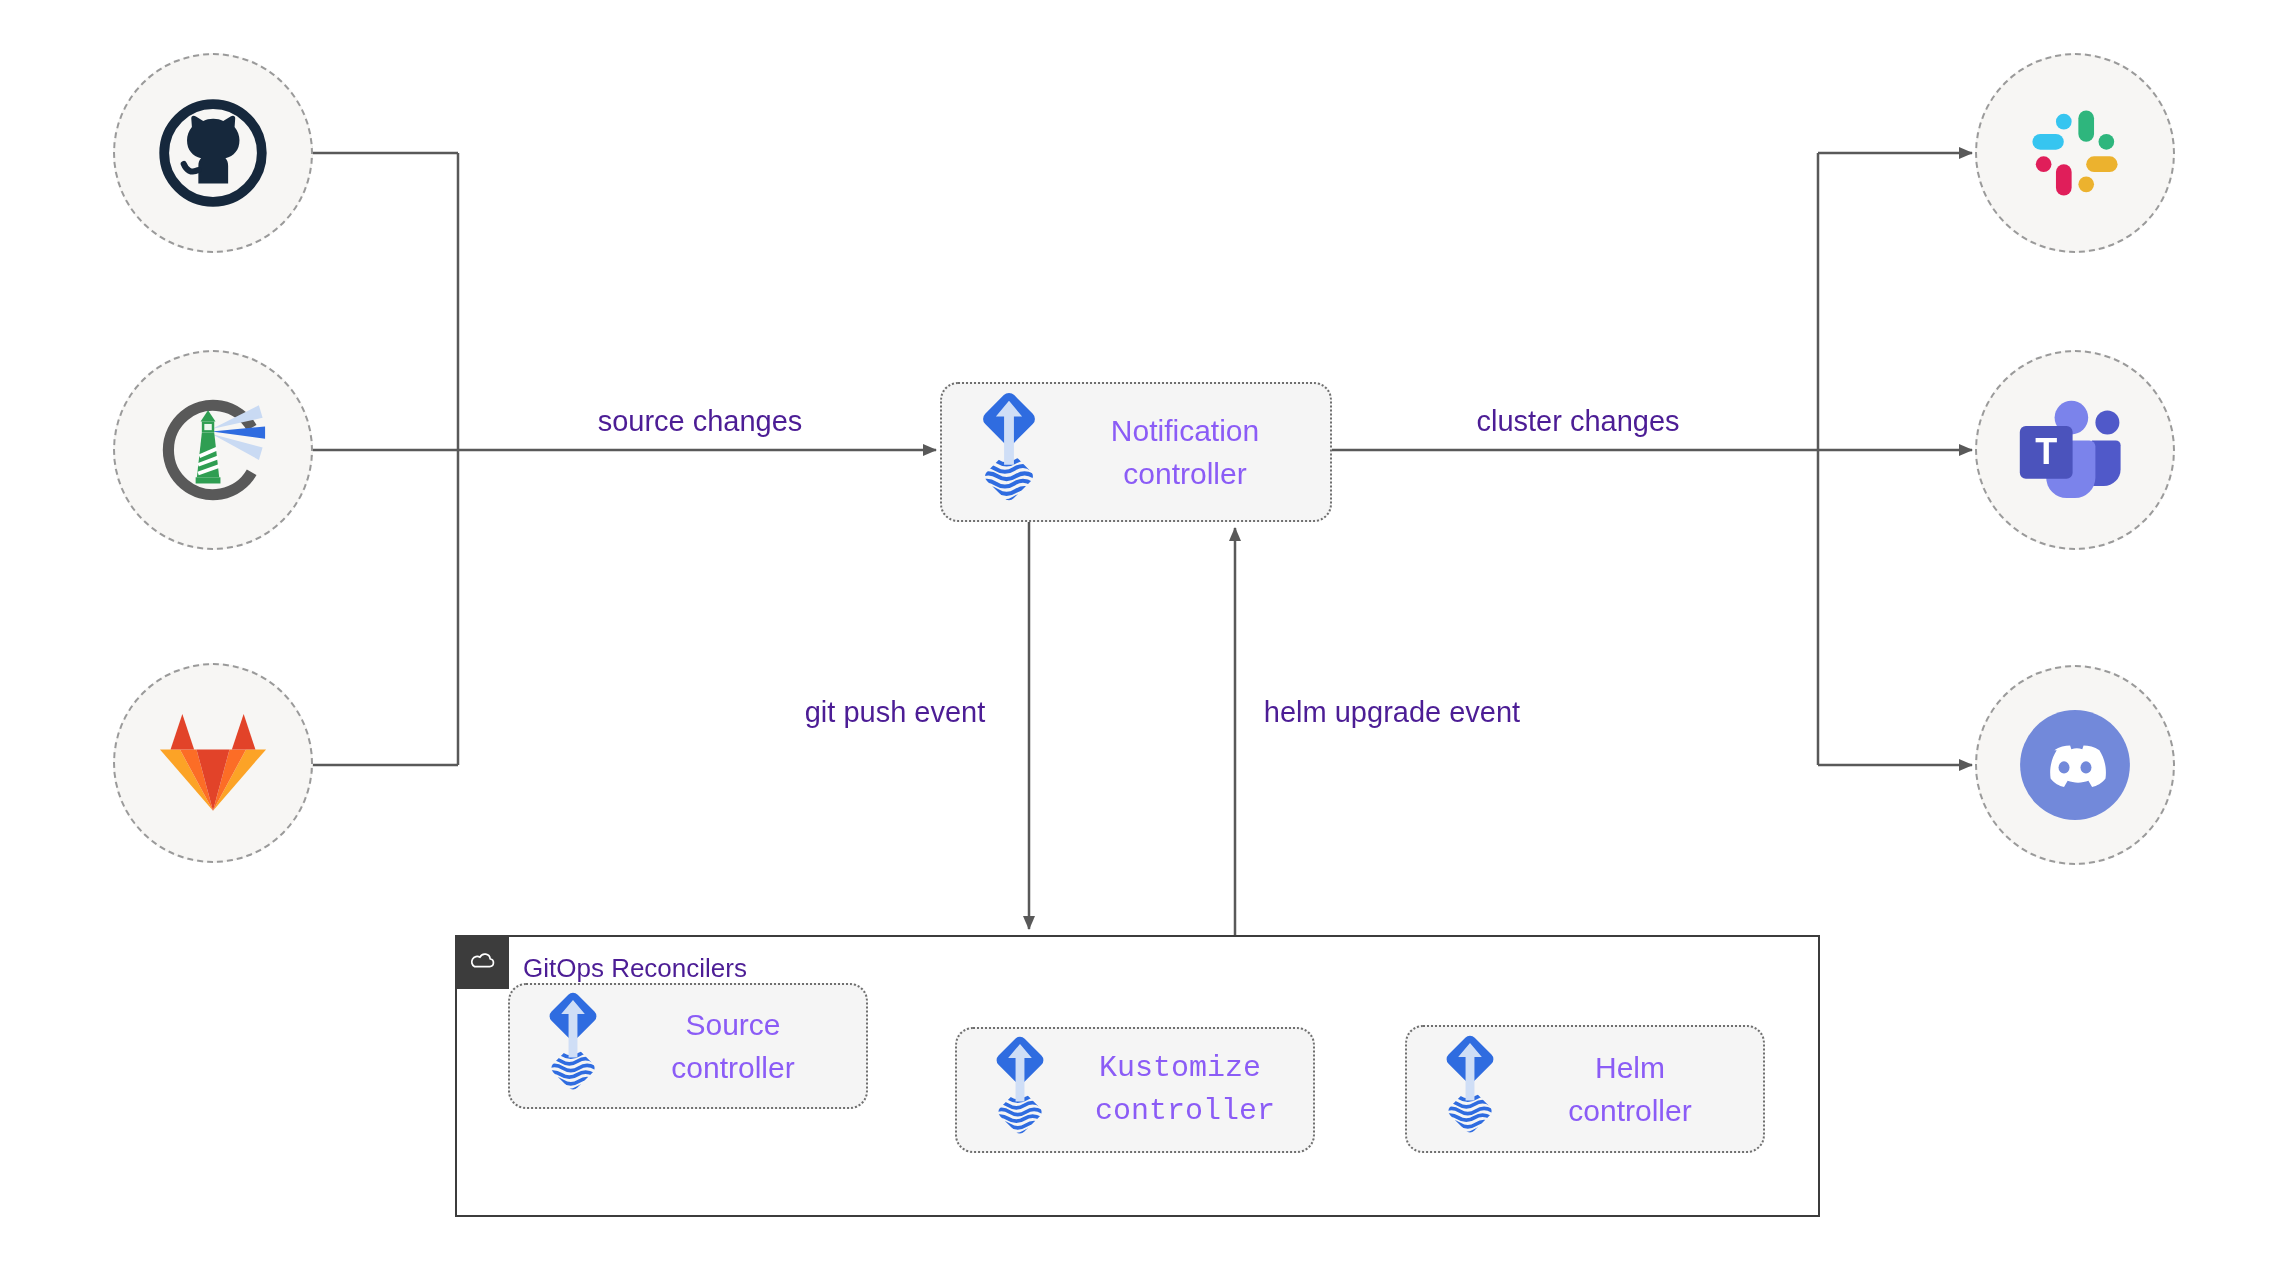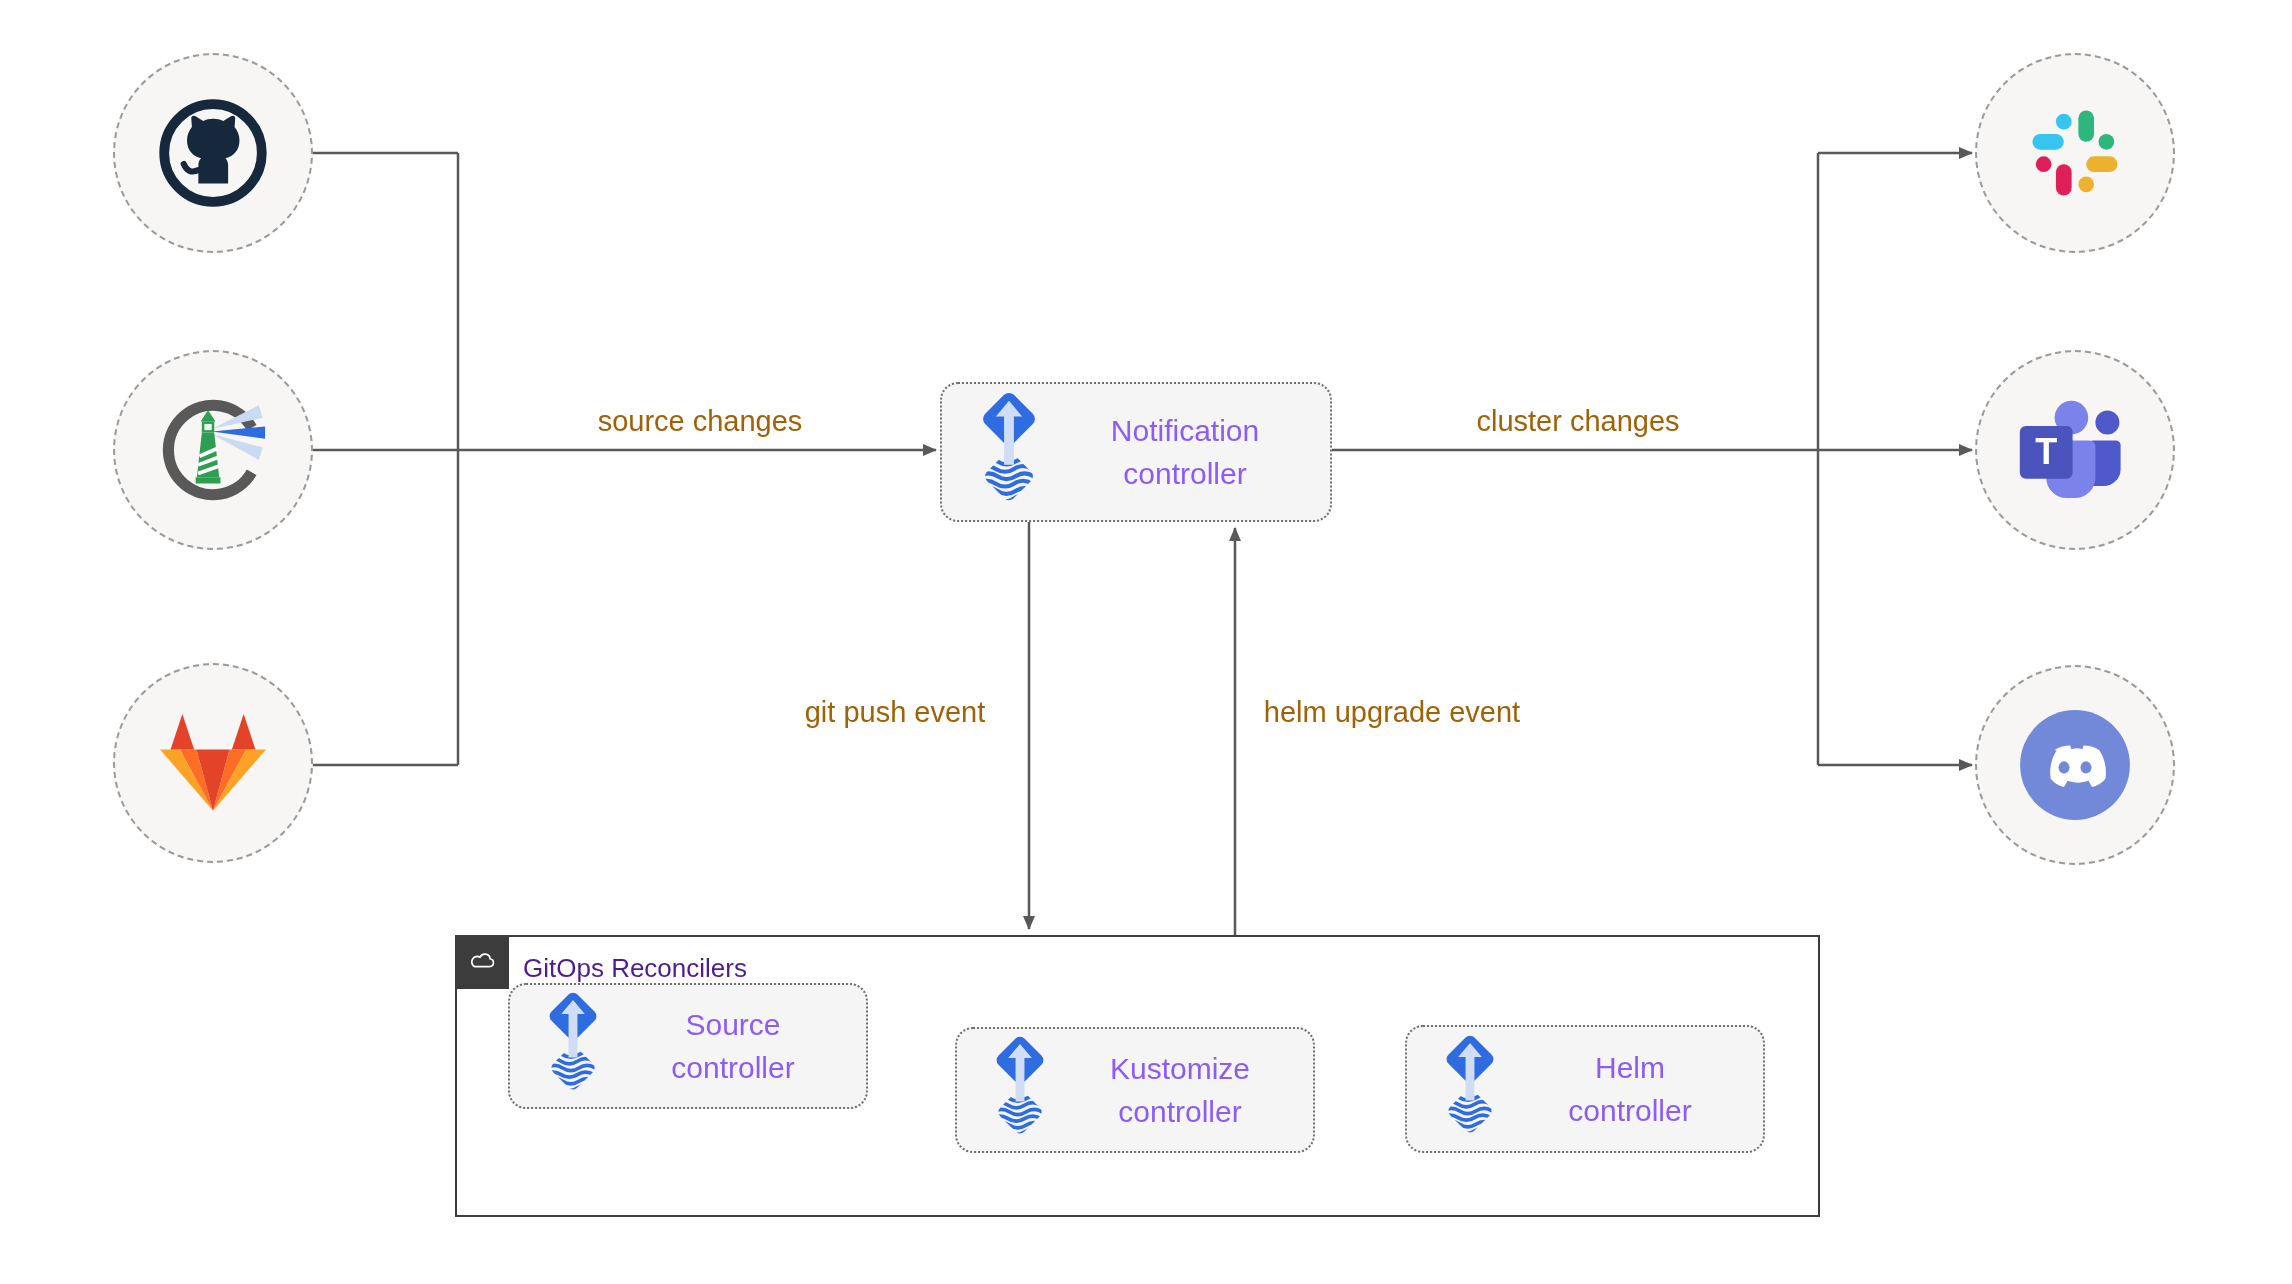--- a/index.html
+++ b/index.html
@@ -9,21 +9,21 @@
   .io{position:absolute;width:196px;height:196px;border-radius:50%;
       border:2px dashed #9a9a9a;background:#f7f6f4;display:flex;align-items:center;justify-content:center;z-index:2;}
   .node{position:absolute;display:flex;align-items:center;background:#f5f5f5;
         border:2px dotted #6f6f6f;border-radius:18px;box-sizing:border-box;z-index:3;}
   .node .fluxwrap{margin-left:26px;flex:0 0 auto;display:flex;align-items:center;}
   .node .nlabel{flex:1 1 auto;text-align:center;font-size:30px;line-height:1.45;color:#8b5cf6;padding-right:10px;}
   .group{position:absolute;border:2px solid #3c3c3c;background:#ffffff;box-sizing:border-box;z-index:2;}
   .badge{position:absolute;left:-2px;top:-2px;width:54px;height:54px;background:#3c3c3c;
          display:flex;align-items:center;justify-content:center;}
   .gtitle{position:absolute;left:66px;top:16px;font-size:26px;color:#4c1d95;white-space:nowrap;}
-  .elabel{position:absolute;font-size:29px;color:#a16207;transform:translate(-50%,-50%);white-space:nowrap;z-index:2;}
+  .elabel{position:absolute;font-size:29px;color:#4c1d95;transform:translate(-50%,-50%);white-space:nowrap;z-index:2;}
 </style>
 </head>
 <body>
 
 <div class="canvas">
 
   <svg width="0" height="0" style="position:absolute" aria-hidden="true">
     <defs>
       <marker id="arr" markerUnits="userSpaceOnUse" markerWidth="18" markerHeight="16" refX="14" refY="7" orient="auto">
         <path d="M1 1 L15 7 L1 13 Z" fill="#595959"></path>
@@ -202,21 +202,21 @@
 
   <div class="node" style="left:508px;top:983px;width:360px;height:126px;">
     <span class="fluxwrap">
       <svg width="74" height="111">
           <use href="#flux-icon"></use>
         </svg>
     </span>
     <div class="nlabel" style="max-width:170px;margin:0 auto;">Source controller</div>
   </div>
 
-  <div class="node" style="left:955px;top:1027px;width:360px;height:126px;">
+  <div class="node" style="left:955px;top:1027px;width:360px;height:126px;font-family:Liberation Mono, monospace;">
     <span class="fluxwrap">
       <svg width="74" height="111">
           <use href="#flux-icon"></use>
         </svg>
     </span>
     <div class="nlabel" style="max-width:170px;margin:0 auto;">Kustomize controller</div>
   </div>
 
   <div class="node" style="left:1405px;top:1025px;width:360px;height:128px;">
     <span class="fluxwrap">

